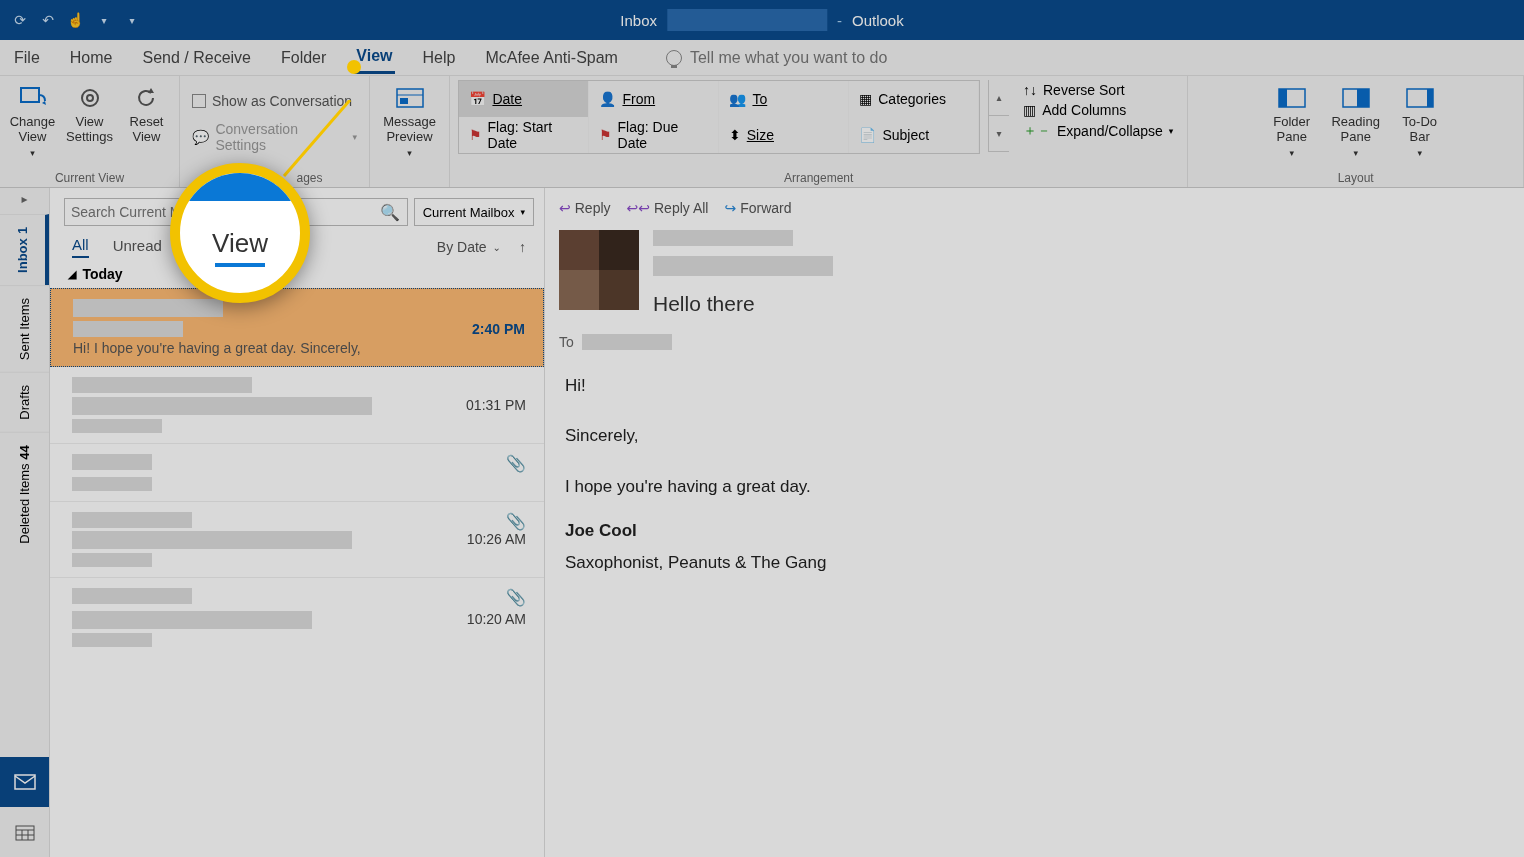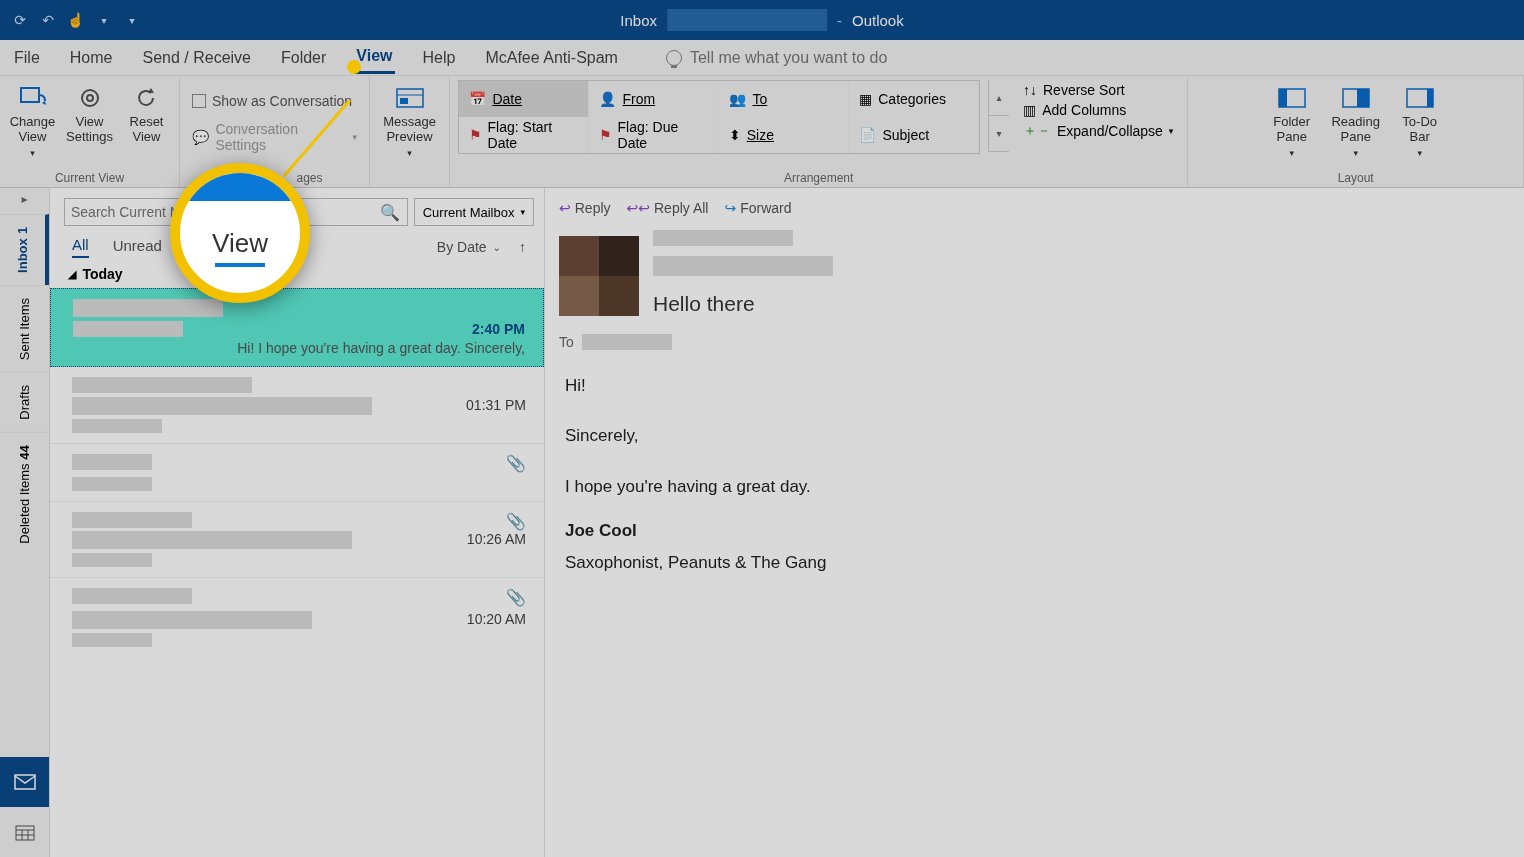--- a/index.html
+++ b/index.html
@@ -53,32 +53,32 @@
 .searchrow { display:flex; gap:6px; padding: 10px 10px 6px 14px; align-items:center; }
 .searchbox { flex:1; display:flex; border:1px solid #bbb; height:28px; align-items:center; padding:0 6px; background:#fff; }
 .searchbox input { border:none; outline:none; flex:1; font-size:14px; background:transparent; }
 .scope { border:1px solid #bbb; height:28px; padding:0 8px; font-size:13px; display:flex; align-items:center; gap:6px; background:#fff; cursor:pointer; }
 .filterrow { display:flex; align-items:center; padding: 4px 18px 2px 22px; font-size:15px; }
 .filterrow .ftab { margin-right:24px; cursor:pointer; color:#555; padding-bottom:3px; }
 .filterrow .ftab.active { color:#0a4b8c; border-bottom:2px solid #0a4b8c; }
 .filterrow .sortby { margin-left:auto; font-size:14px; color:#555; cursor:pointer; display:flex; gap:6px; align-items:center; }
 .datehdr { font-size:14px; font-weight:600; padding:6px 18px; display:flex; align-items:center; gap:6px; }
 .msgitem { padding:10px 18px 10px 22px; cursor:pointer; position:relative; }
-.msgitem.sel { background:#5eead4; border:1px dotted #0a4b8c; }
+.msgitem.sel { background:#fdba74; border:1px dotted #0a4b8c; }
 .msgitem .row1 { display:flex; justify-content:space-between; font-size:14px; }
 .msgitem .time { font-weight:700; color:#0a4b8c; font-size:14px; }
 .msgitem .time.normal { font-weight:400; color:#444; }
-.msgitem .preview { font-size:14px; color:#555; margin-top:3px;text-align:right; }
+.msgitem .preview { font-size:14px; color:#555; margin-top:3px; }
 .redact { background:#dcdcdc; display:inline-block; }
 .attach-icon { font-size:16px; color:#666; }
 
 .readpane { flex:1; padding: 8px 14px; background:#fff; display:flex; flex-direction:column; }
 .readactions { display:flex; gap:16px; font-size:14px; color:#555; padding:4px 0 8px 0; }
 .readactions span { cursor:pointer; display:flex; gap:4px; align-items:center; }
-.readhdr { display:flex; gap:14px; padding:6px 0 12px 0;align-items:flex-end; }
+.readhdr { display:flex; gap:14px; padding:6px 0 12px 0; }
 .avatar { width:80px; height:80px; display:grid; grid-template-columns:1fr 1fr; grid-template-rows:1fr 1fr; }
 .avatar div:nth-child(1){background:#6b4a3a;} .avatar div:nth-child(2){background:#3a2a20;}
 .avatar div:nth-child(3){background:#8a6a55;} .avatar div:nth-child(4){background:#5a4030;}
 .readinfo { flex:1; }
 .subject { font-size:21px; color:#333; margin-top:12px; }
 .toline { font-size:14px; color:#666; margin-top:6px; display:flex; gap:8px; align-items:center; }
 .body { padding: 20px 6px; font-size:17px; color:#222; line-height:1.9; }
 .body .sig-name { font-weight:700; margin-top:12px; }
 
 

